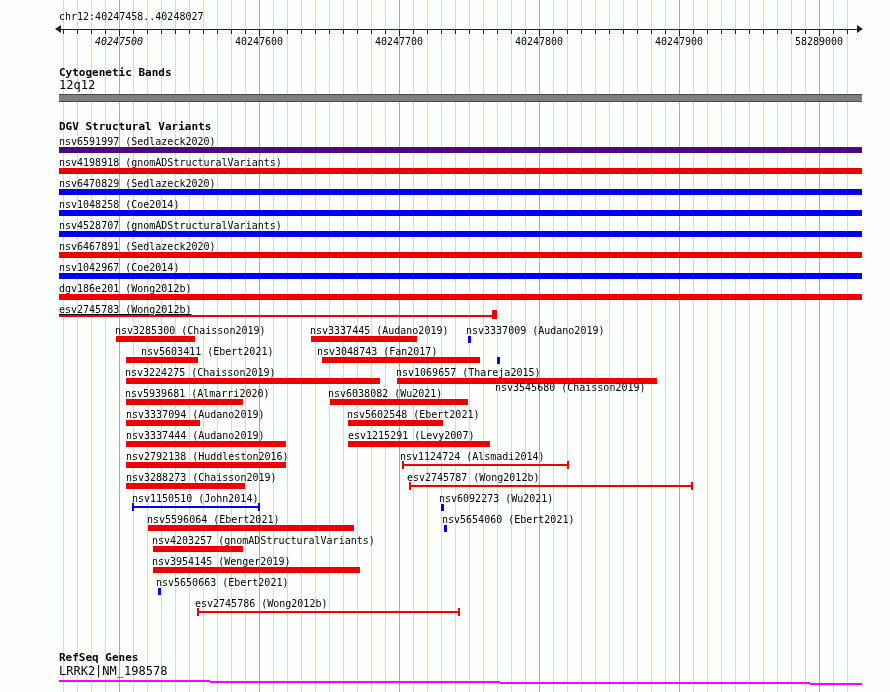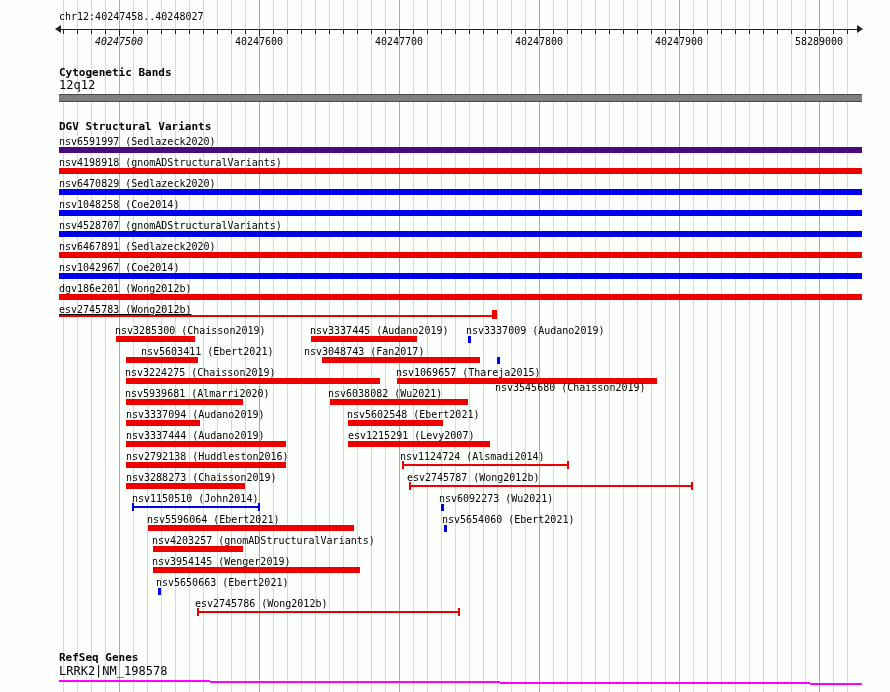--- a/index.html
+++ b/index.html
@@ -185,21 +185,21 @@
       <div class="v-shape" style="left: 59px; top: 315px; width: 438px; height: 2px; background: rgb(238, 0, 0);"></div>
       <div class="v-shape" style="left: 492px; top: 310px; width: 5px; height: 9px; background: rgb(238, 0, 0);"></div>
       <div class="v-label" style="left: 115px; top: 325px;">nsv3285300 (Chaisson2019)</div>
       <div class="v-shape" style="left: 116px; top: 336px; width: 79px; height: 6px; background: rgb(238, 0, 0);"></div>
       <div class="v-label" style="left: 310px; top: 325px;">nsv3337445 (Audano2019)</div>
       <div class="v-shape" style="left: 311px; top: 336px; width: 106px; height: 6px; background: rgb(238, 0, 0);"></div>
       <div class="v-label" style="left: 466px; top: 325px;">nsv3337009 (Audano2019)</div>
       <div class="v-shape" style="left: 468px; top: 336px; width: 3px; height: 7px; background: rgb(0, 0, 238);"></div>
       <div class="v-label" style="left: 141px; top: 346px;">nsv5603411 (Ebert2021)</div>
       <div class="v-shape" style="left: 126px; top: 357px; width: 72px; height: 6px; background: rgb(238, 0, 0);"></div>
-      <div class="v-label" style="left: 304px; top: 346px;">nsv3048743 (Fan2017)</div>
+      <div class="v-label" style="left: 317px; top: 346px;">nsv3048743 (Fan2017)</div>
       <div class="v-shape" style="left: 322px; top: 357px; width: 158px; height: 6px; background: rgb(238, 0, 0);"></div>
       <div class="v-label" style="left: 495px; top: 346px; margin-top: 36px;">nsv3545680 (Chaisson2019)</div>
       <div class="v-shape" style="left: 497px; top: 357px; width: 3px; height: 7px; background: rgb(0, 0, 238);"></div>
       <div class="v-label" style="left: 125px; top: 367px;">nsv3224275 (Chaisson2019)</div>
       <div class="v-shape" style="left: 126px; top: 378px; width: 254px; height: 6px; background: rgb(238, 0, 0);"></div>
       <div class="v-label" style="left: 396px; top: 367px;">nsv1069657 (Thareja2015)</div>
       <div class="v-shape" style="left: 397px; top: 378px; width: 260px; height: 6px; background: rgb(238, 0, 0);"></div>
       <div class="v-label" style="left: 125px; top: 388px;">nsv5939681 (Almarri2020)</div>
       <div class="v-shape" style="left: 126px; top: 399px; width: 117px; height: 6px; background: rgb(238, 0, 0);"></div>
       <div class="v-label" style="left: 328px; top: 388px;">nsv6038082 (Wu2021)</div>

